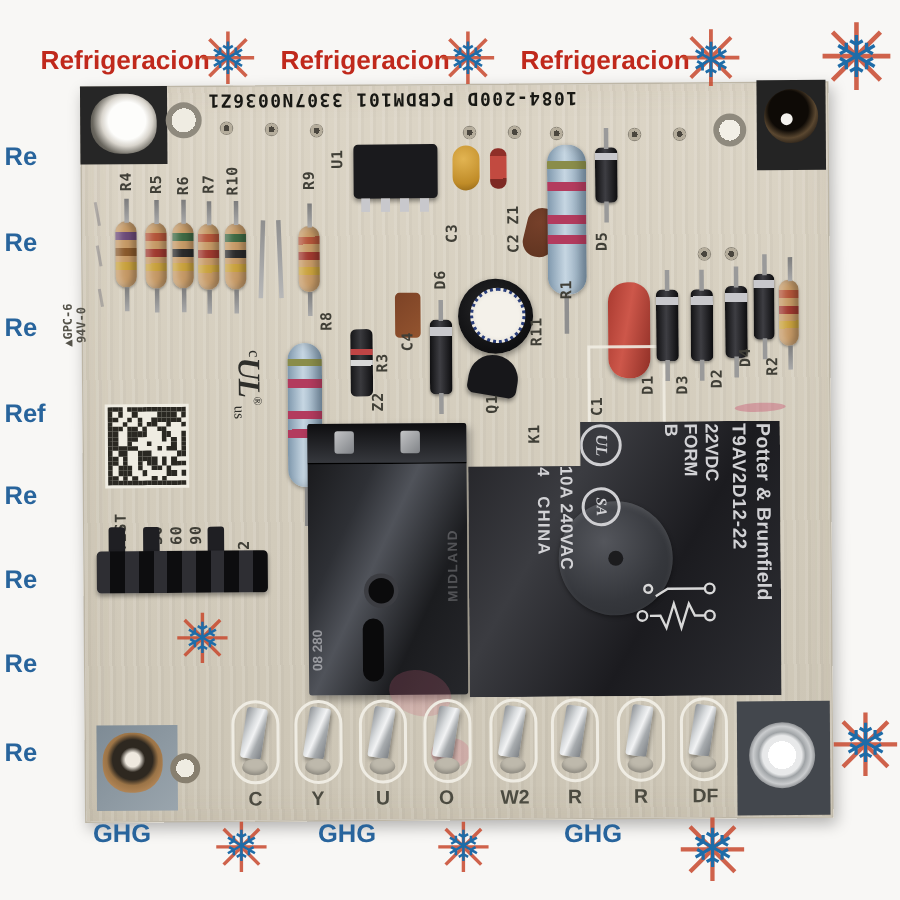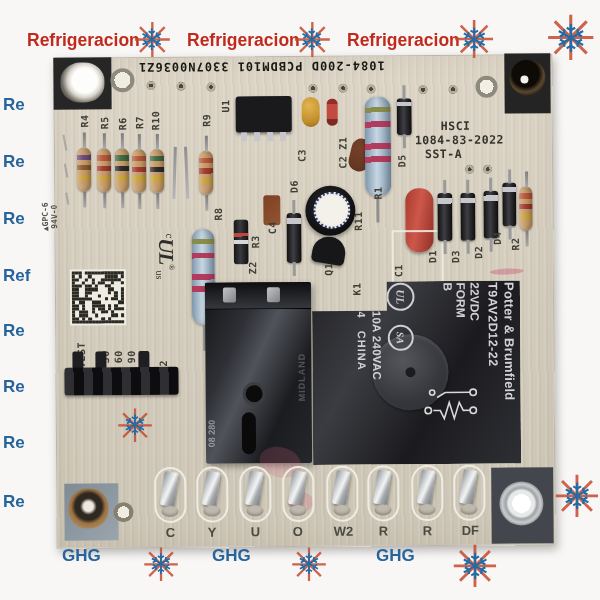--- a/index.html
+++ b/index.html
@@ -190,25 +190,20 @@
 
     <div style="position:absolute;left:306px;top:186px;width:50px;height:50px;border-radius:50%;background:radial-gradient(circle at 45% 40%,#2a2a2c,#0f0f11 70%);box-shadow:0 2px 4px rgba(0,0,0,.4)">
       <div style="position:absolute;left:8px;top:6px;width:33px;height:33px;border-radius:50%;background:radial-gradient(circle,#f4f1ea 0 60%,#ddd8cd);border:2px dotted #2a3e7a"></div>
     </div>
 
     <div class="rblue" style="left:366px;top:97px;width:26px;height:100px"></div>
     <div class="sl" style="left:366px;top:188px">R1</div>
     <div class="dio" style="left:398px;top:99px;height:37px"></div>
     <div class="sl" style="left:390px;top:156px">D5</div>
 
-    <div class="maker">
-      <div style="padding-left:26px">HSCI</div>
-      <div>1084-83-2022</div>
-      <div style="padding-left:10px">SST-A</div>
-    </div>
 
     <div style="position:absolute;left:406px;top:189px;width:28px;height:64px;border-radius:13px;background:linear-gradient(100deg,#a93a30,#cd574a 45%,#8f2f26);box-shadow:0 2px 3px rgba(0,0,0,.35)"></div>
     <div style="position:absolute;left:392px;top:231px;width:48px;height:58px;border:2px solid rgba(240,236,226,.9)"></div>
     <div class="sl" style="left:386px;top:266px">C1</div>
     <div class="dio" style="left:438px;top:194px;height:48px"></div>
     <div class="dio" style="left:461px;top:194px;height:48px"></div>
     <div class="dio" style="left:484px;top:192px;height:48px"></div>
     <div class="dio" style="left:503px;top:184px;width:14px;height:44px"></div>
     <div class="rv band-b" style="left:520px;top:188px;width:13px"></div>
     <div class="sl" style="left:420px;top:252px">D1</div>

